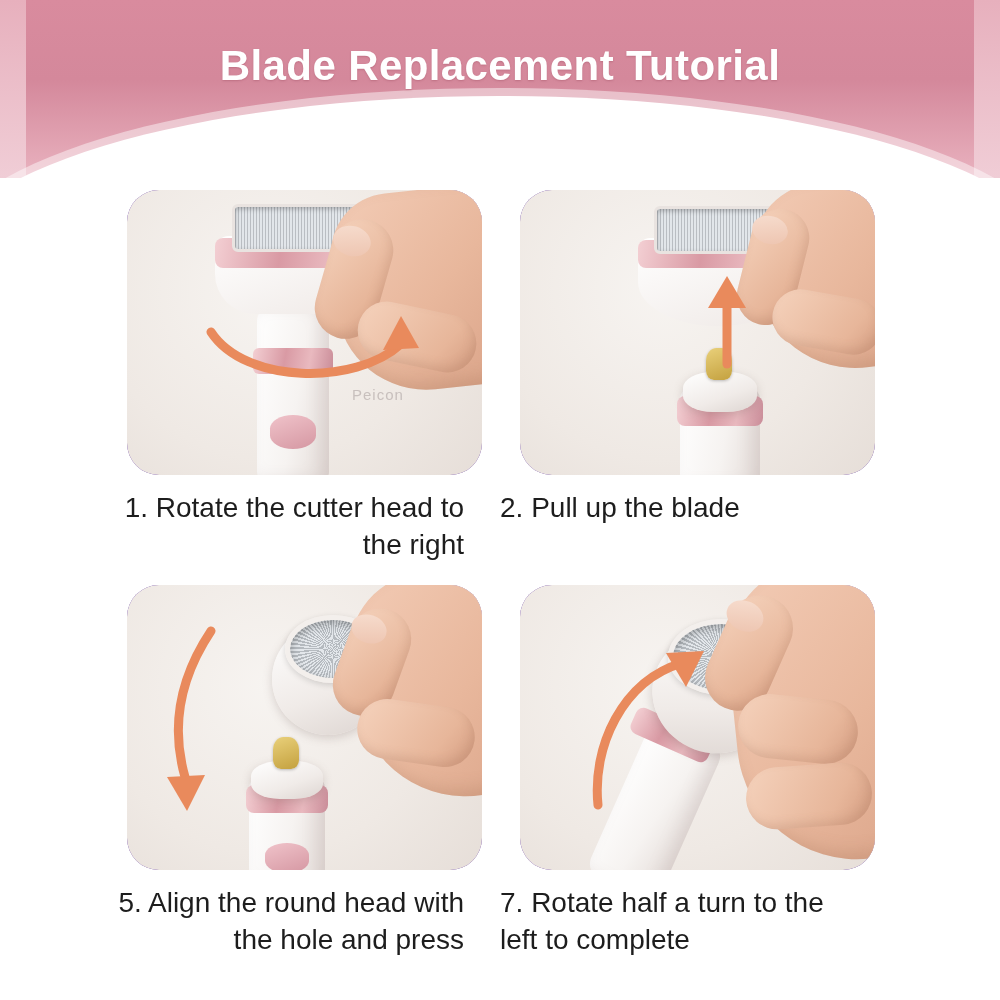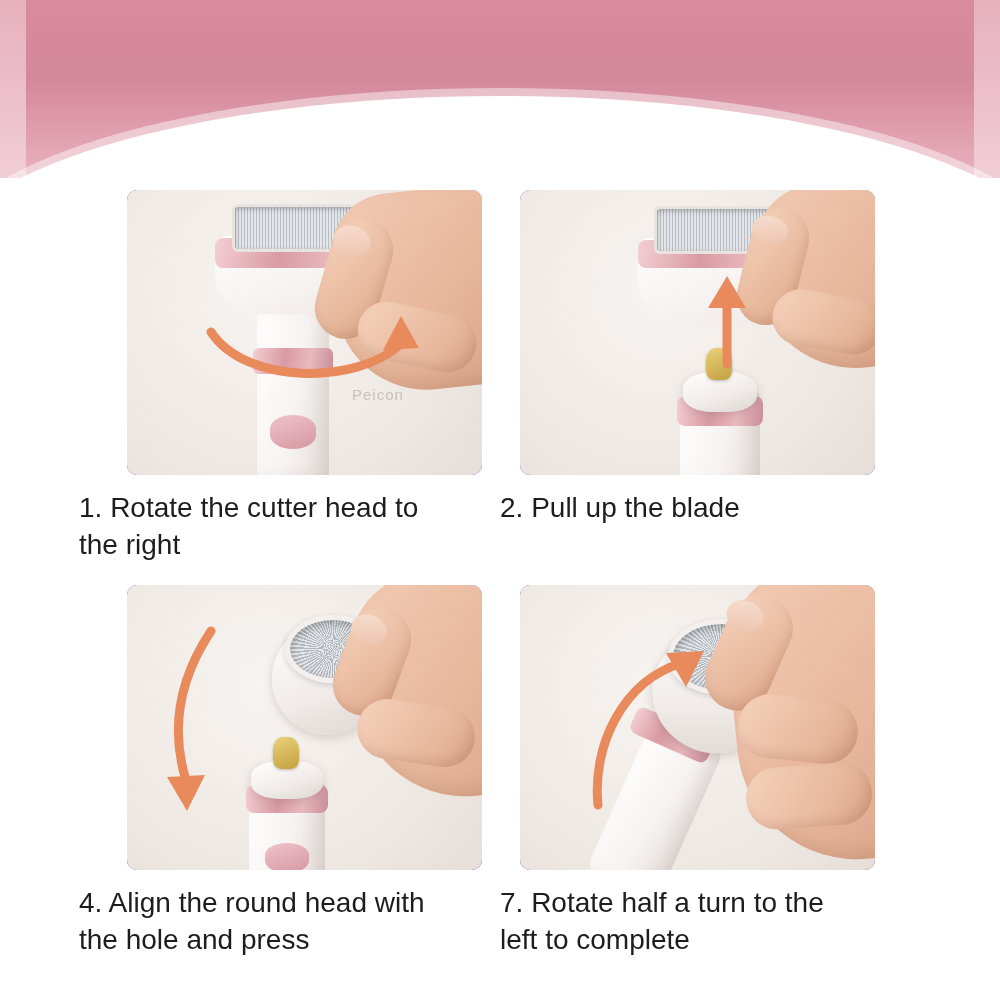--- a/index.html
+++ b/index.html
@@ -86,35 +86,35 @@
   }
   .step {
     position: relative;
     padding: 0;
   }
   .photo {
     position: relative;
     width: 355px;
     height: 285px;
     margin: 0 auto;
-    border-radius: 10px;
+    border-radius: 32px;
     overflow: hidden;
     background: #4c1d95;
   }
   .step.left .photo { margin-left: 127px; }
   .step.right .photo { margin-left: 20px; }
 
   .caption {
     width: 360px;
     margin-top: 14px;
     font-size: 28px;
     line-height: 37px;
     color: #1d1d1d;
   }
-  .step.left .caption { margin-left: 79px; }
+  .step.left .caption { margin-left: 104px; text-align: right; }
   .step.right .caption { }
 
   
   .bg-soft {
     position: absolute;
     inset: 0;
     background: radial-gradient(circle at 40% 35%, #f7f4f1 0%, #efe9e4 60%, #e6ded8 100%);
   }
   .hand {
     position: absolute;
@@ -192,20 +192,21 @@
 </head>
 <body>
 
 <div class="page">
 
   <div class="header">
     <div class="side-strip-left"></div>
     <div class="side-strip-right"></div>
     <div class="header-curve-2"></div>
     <div class="header-curve"></div>
+    <div class="title">Blade Replacement Tutorial</div>
   </div>
 
   <div class="steps">
 
     <div class="step left">
       <div class="photo">
         <div class="bg-soft"></div>
 
         <div class="device-body" style="left:130px; top:115px; width:72px; height:175px; border-radius:16px 16px 8px 8px;"></div>
         <div class="ring" style="left:126px; top:158px; width:80px; height:26px; border-radius:6px;"></div>
@@ -272,21 +273,21 @@
         <div class="hand" style="left:228px; top:-16px; width:190px; height:230px; border-radius:80px 0 0 110px; transform:rotate(-10deg);"></div>
         <div class="finger" style="left:214px; top:22px; width:62px; height:110px; transform:rotate(20deg);"></div>
         <div class="finger" style="left:230px; top:118px; width:118px; height:60px; transform:rotate(8deg);"></div>
         <div class="nail" style="left:224px; top:30px; width:36px; height:28px; transform:rotate(20deg);"></div>
 
         <svg class="arrow-svg" style="left:32px; top:40px;" width="80" height="190" viewBox="0 0 80 190">
           <path d="M52 6 C16 60, 14 110, 26 152" stroke="#e98a5c" stroke-width="9" fill="none" stroke-linecap="round"></path>
           <polygon points="28,186 8,152 46,150" fill="#e98a5c"></polygon>
         </svg>
       </div>
-      <div class="caption">4. Align the round head with the hole and press</div>
+      <div class="caption">5. Align the round head with the hole and press</div>
     </div>
 
     <div class="step right">
       <div class="photo">
         <div class="bg-soft"></div>
 
         <div class="device-body" style="left:96px; top:140px; width:78px; height:170px; border-radius:16px; transform:rotate(24deg);"></div>
         <div class="ring" style="left:110px; top:136px; width:84px; height:28px; border-radius:8px; transform:rotate(24deg);"></div>
 
         <div class="round-cap" style="left:132px; top:48px; width:126px; height:120px; transform:rotate(20deg);"></div>

